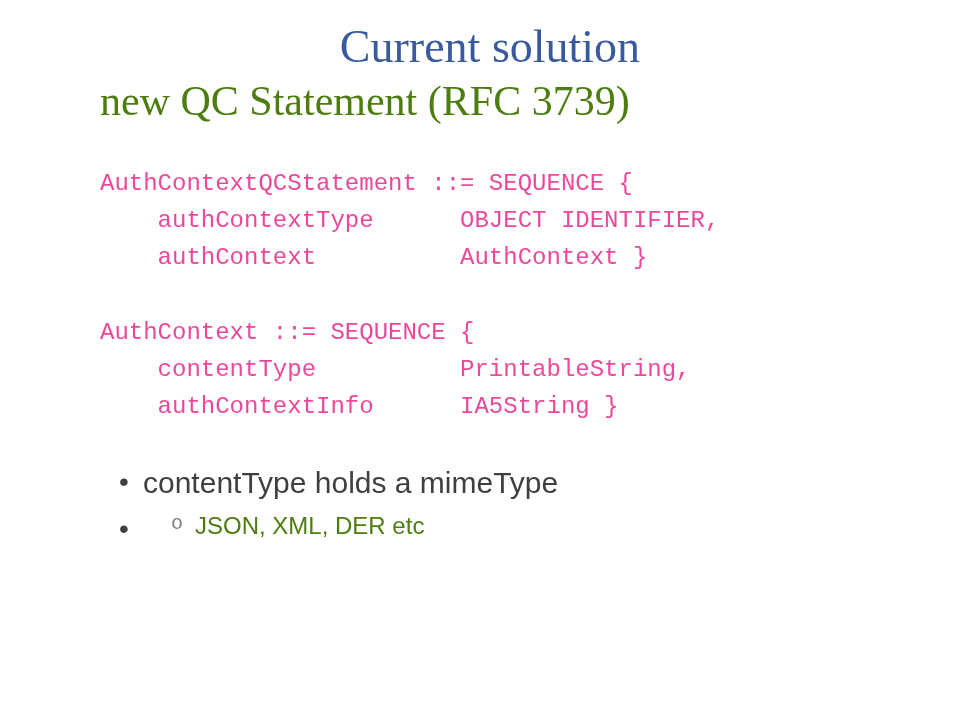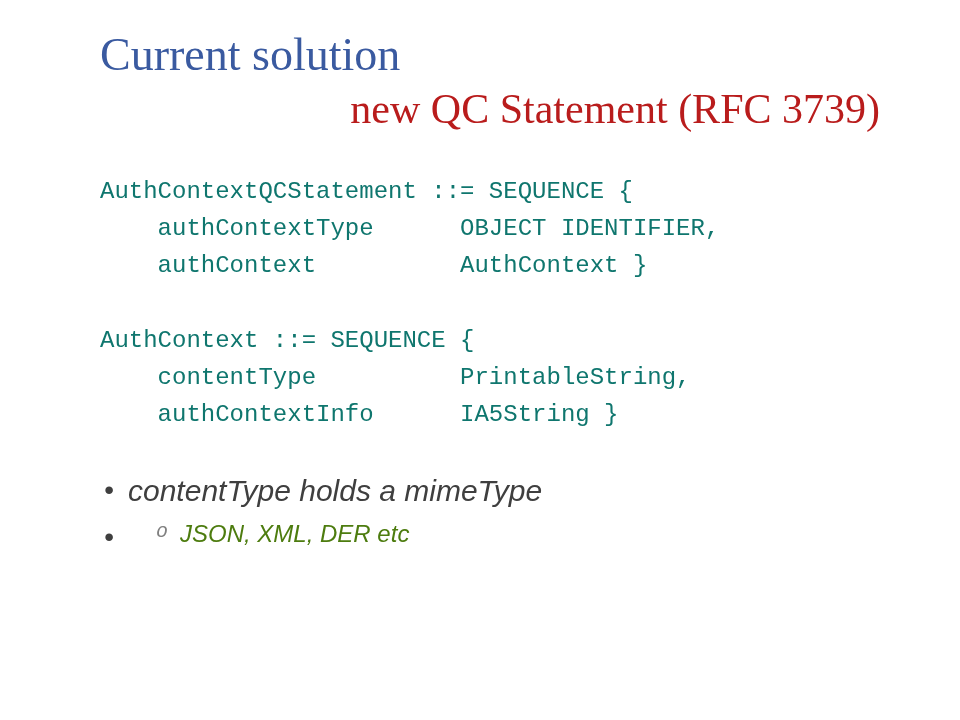--- a/index.html
+++ b/index.html
@@ -13,47 +13,46 @@
     box-sizing: border-box;
   }
   .slide {
     padding: 20px 80px 20px 100px;
     box-sizing: border-box;
   }
   .title {
     font-family: Georgia, 'Times New Roman', serif;
     font-size: 46px;
     color: #3a5aa0;
-    text-align: left;
-    margin-top: 8px;
+    text-align: center;
+    margin-top: 0;
     margin-bottom: 0;
     font-weight: normal;
   }
   .subtitle {
     font-family: Georgia, 'Times New Roman', serif;
     font-size: 42px;
-    color: #b91c1c;
-    text-align: right;
+    color: #4d7c0f;
+    text-align: left;
     margin-top: 4px;
     margin-bottom: 40px;
     font-weight: normal;
   }
   .code-block {
     font-family: "Courier New", Courier, monospace;
     font-size: 24px;
-    color: #0f766e;
+    color: #ec4899;
     line-height: 1.55;
     margin-bottom: 38px;
     white-space: pre;
   }
   .bullets {
     list-style: none;
     padding-left: 0;
-    margin: 0;
-    font-style: italic;
+    margin: 15px;
   }
   .bullets > li {
     position: relative;
     font-family: "Century Gothic", "Avant Garde", sans-serif;
     font-size: 30px;
     color: #3f3f3f;
     line-height: 1.35;
     padding-left: 28px;
     margin-bottom: 6px;
   }

